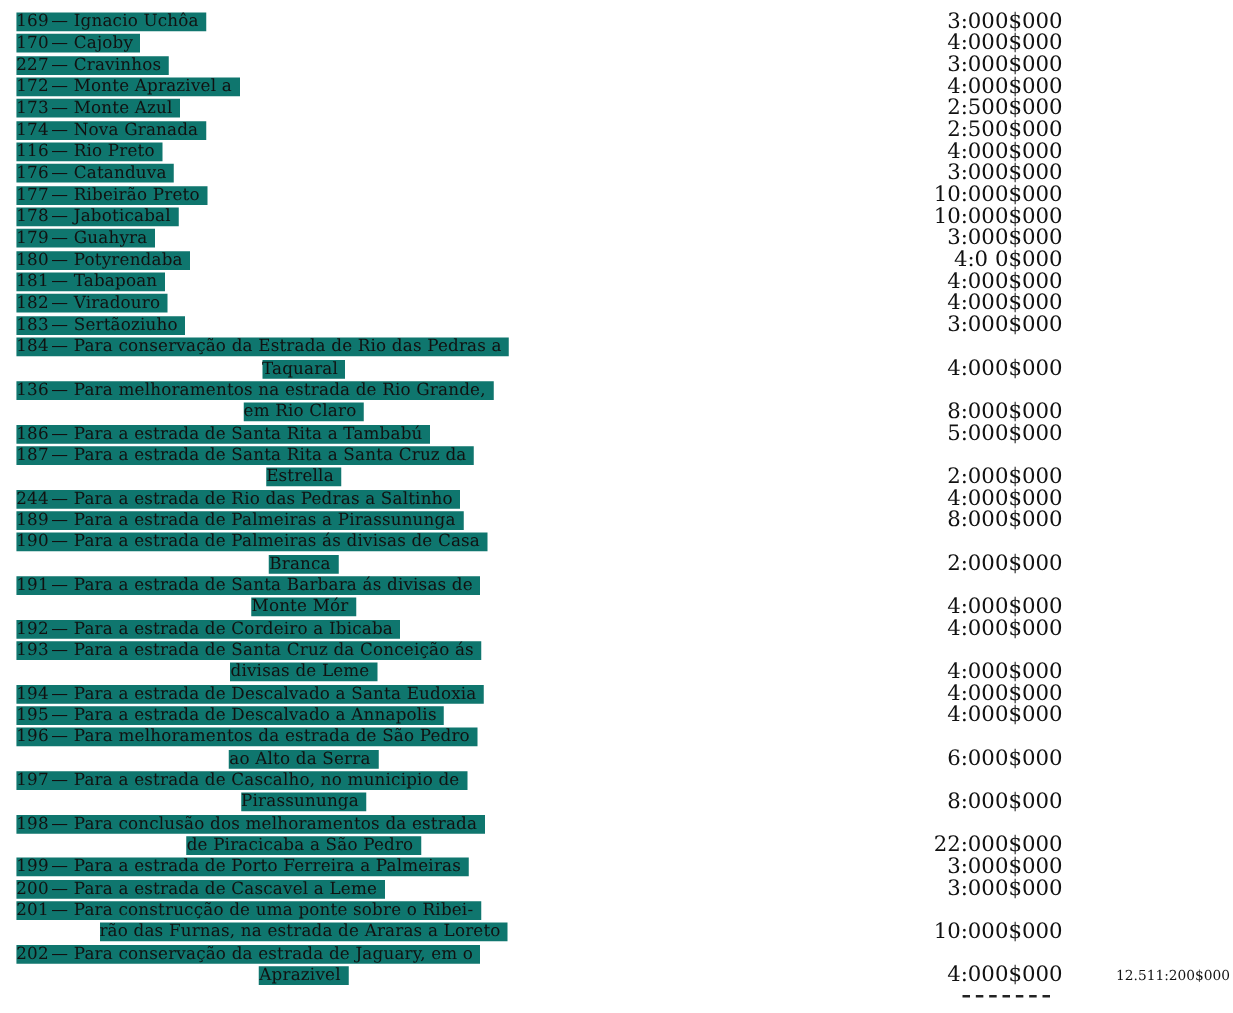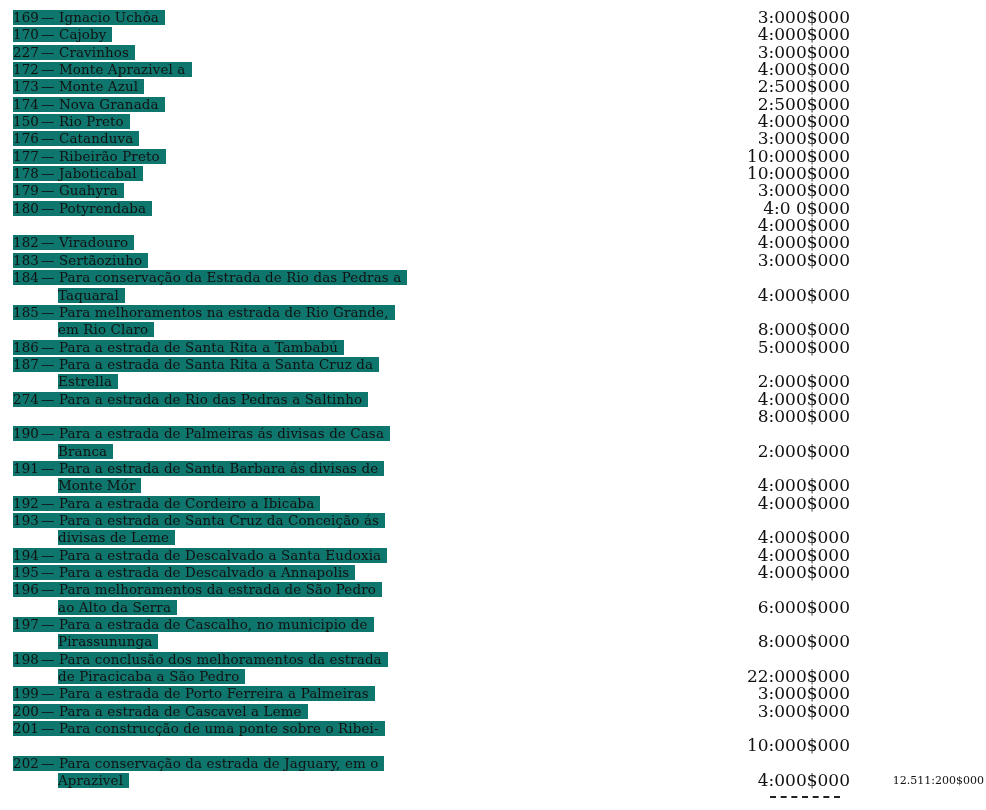--- a/index.html
+++ b/index.html
@@ -39,20 +39,21 @@
       position: absolute;
       left: 13px;
       top: 0;
       width: 415px;
       overflow: hidden;
       letter-spacing: 0.15px;
     }
     .desc.cont {
       left: 58px;
       width: 370px;
+      text-align: center;
     }
     .num {
       display: inline-block;
       width: 28px;
     }
     .dash {
       display: inline-block;
       width: 18px;
       text-align: left;
     }
@@ -116,21 +117,21 @@
       </div>
       <div class="row">
         <div class="desc"><div class="dots"></div><span class="desc-text"><span class="num">173</span><span class="dash">—</span><span>Monte Azul</span></span></div>
         <span class="amount">2:500$000</span>
       </div>
       <div class="row">
         <div class="desc"><div class="dots"></div><span class="desc-text"><span class="num">174</span><span class="dash">—</span><span>Nova Granada</span></span></div>
         <span class="amount">2:500$000</span>
       </div>
       <div class="row">
-        <div class="desc"><div class="dots"></div><span class="desc-text"><span class="num">150</span><span class="dash">—</span><span>Rio Preto</span></span></div>
+        <div class="desc"><div class="dots"></div><span class="desc-text"><span class="num">116</span><span class="dash">—</span><span>Rio Preto</span></span></div>
         <span class="amount">4:000$000</span>
       </div>
       <div class="row">
         <div class="desc"><div class="dots"></div><span class="desc-text"><span class="num">176</span><span class="dash">—</span><span>Catanduva</span></span></div>
         <span class="amount">3:000$000</span>
       </div>
       <div class="row">
         <div class="desc"><div class="dots"></div><span class="desc-text"><span class="num">177</span><span class="dash">—</span><span>Ribeirão Preto</span></span></div>
         <span class="amount">10:000$000</span>
       </div>
@@ -140,60 +141,62 @@
       </div>
       <div class="row">
         <div class="desc"><div class="dots"></div><span class="desc-text"><span class="num">179</span><span class="dash">—</span><span>Guahyra</span></span></div>
         <span class="amount">3:000$000</span>
       </div>
       <div class="row">
         <div class="desc"><div class="dots"></div><span class="desc-text"><span class="num">180</span><span class="dash">—</span><span>Potyrendaba</span></span></div>
         <span class="amount">4:0 0$000</span>
       </div>
       <div class="row">
+        <div class="desc"><div class="dots"></div><span class="desc-text"><span class="num">181</span><span class="dash">—</span><span>Tabapoan</span></span></div>
         <span class="amount">4:000$000</span>
       </div>
       <div class="row">
         <div class="desc"><div class="dots"></div><span class="desc-text"><span class="num">182</span><span class="dash">—</span><span>Viradouro</span></span></div>
         <span class="amount">4:000$000</span>
       </div>
       <div class="row">
         <div class="desc"><div class="dots"></div><span class="desc-text"><span class="num">183</span><span class="dash">—</span><span>Sertãoziuho</span></span></div>
         <span class="amount">3:000$000</span>
       </div>
       <div class="row">
         <div class="desc"><span class="desc-text"><span class="num">184</span><span class="dash">—</span><span>Para conservação da Estrada de Rio das Pedras a</span></span></div>
       </div>
       <div class="row">
         <div class="desc cont"><div class="dots"></div><span class="desc-text"><span>Taquaral</span></span></div>
         <span class="amount">4:000$000</span>
       </div>
       <div class="row">
-        <div class="desc"><span class="desc-text"><span class="num">185</span><span class="dash">—</span><span>Para melhoramentos na estrada de Rio Grande,</span></span></div>
+        <div class="desc"><span class="desc-text"><span class="num">136</span><span class="dash">—</span><span>Para melhoramentos na estrada de Rio Grande,</span></span></div>
       </div>
       <div class="row">
         <div class="desc cont"><div class="dots"></div><span class="desc-text"><span>em Rio Claro</span></span></div>
         <span class="amount">8:000$000</span>
       </div>
       <div class="row">
         <div class="desc"><div class="dots"></div><span class="desc-text"><span class="num">186</span><span class="dash">—</span><span>Para a estrada de Santa Rita a Tambabú</span></span></div>
         <span class="amount">5:000$000</span>
       </div>
       <div class="row">
         <div class="desc"><span class="desc-text"><span class="num">187</span><span class="dash">—</span><span>Para a estrada de Santa Rita a Santa Cruz da</span></span></div>
       </div>
       <div class="row">
         <div class="desc cont"><div class="dots"></div><span class="desc-text"><span>Estrella</span></span></div>
         <span class="amount">2:000$000</span>
       </div>
       <div class="row">
-        <div class="desc"><div class="dots"></div><span class="desc-text"><span class="num">274</span><span class="dash">—</span><span>Para a estrada de Rio das Pedras a Saltinho</span></span></div>
-        <span class="amount">4:000$000</span>
-      </div>
-      <div class="row">
+        <div class="desc"><div class="dots"></div><span class="desc-text"><span class="num">244</span><span class="dash">—</span><span>Para a estrada de Rio das Pedras a Saltinho</span></span></div>
+        <span class="amount">4:000$000</span>
+      </div>
+      <div class="row">
+        <div class="desc"><div class="dots"></div><span class="desc-text"><span class="num">189</span><span class="dash">—</span><span>Para a estrada de Palmeiras a Pirassununga</span></span></div>
         <span class="amount">8:000$000</span>
       </div>
       <div class="row">
         <div class="desc"><span class="desc-text"><span class="num">190</span><span class="dash">—</span><span>Para a estrada de Palmeiras ás divisas de Casa</span></span></div>
       </div>
       <div class="row">
         <div class="desc cont"><div class="dots"></div><span class="desc-text"><span>Branca</span></span></div>
         <span class="amount">2:000$000</span>
       </div>
       <div class="row">
@@ -248,20 +251,21 @@
         <span class="amount">3:000$000</span>
       </div>
       <div class="row">
         <div class="desc"><div class="dots"></div><span class="desc-text"><span class="num">200</span><span class="dash">—</span><span>Para a estrada de Cascavel a Leme</span></span></div>
         <span class="amount">3:000$000</span>
       </div>
       <div class="row">
         <div class="desc"><span class="desc-text"><span class="num">201</span><span class="dash">—</span><span>Para construcção de uma ponte sobre o Ribei-</span></span></div>
       </div>
       <div class="row">
+        <div class="desc cont"><div class="dots"></div><span class="desc-text"><span>rão das Furnas, na estrada de Araras a Loreto</span></span></div>
         <span class="amount">10:000$000</span>
       </div>
       <div class="row">
         <div class="desc"><span class="desc-text"><span class="num">202</span><span class="dash">—</span><span>Para conservação da estrada de Jaguary, em o</span></span></div>
       </div>
       <div class="row">
         <div class="desc cont"><div class="dots"></div><span class="desc-text"><span>Aprazivel</span></span></div>
         <span class="amount">4:000$000</span>
         <span class="total">12.511:200$000</span>
       </div>

